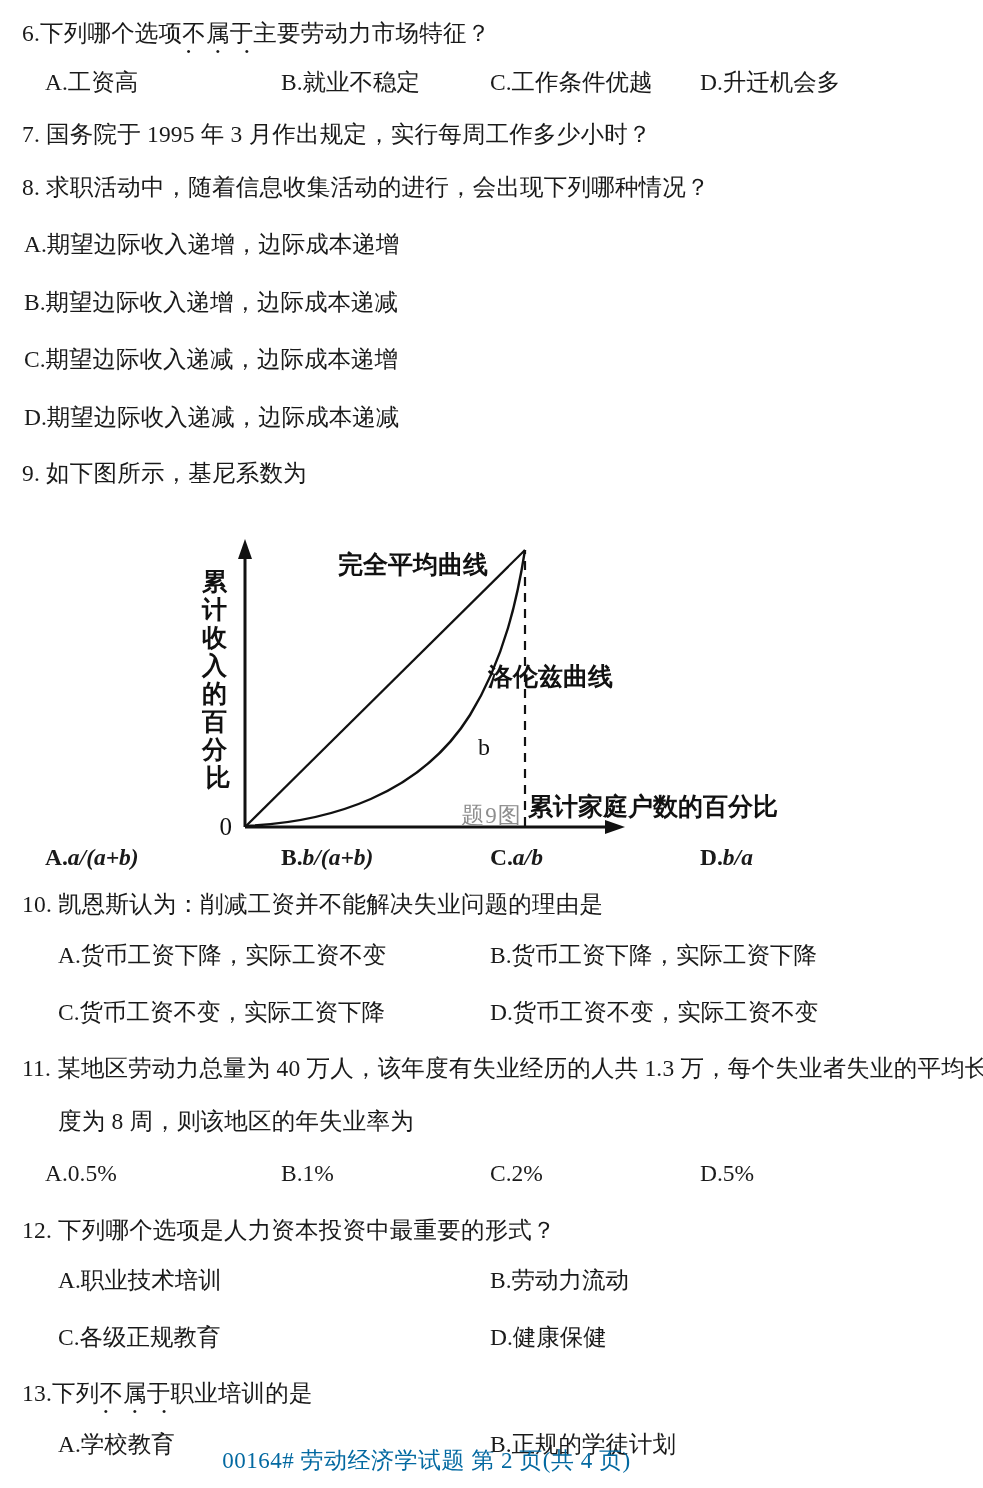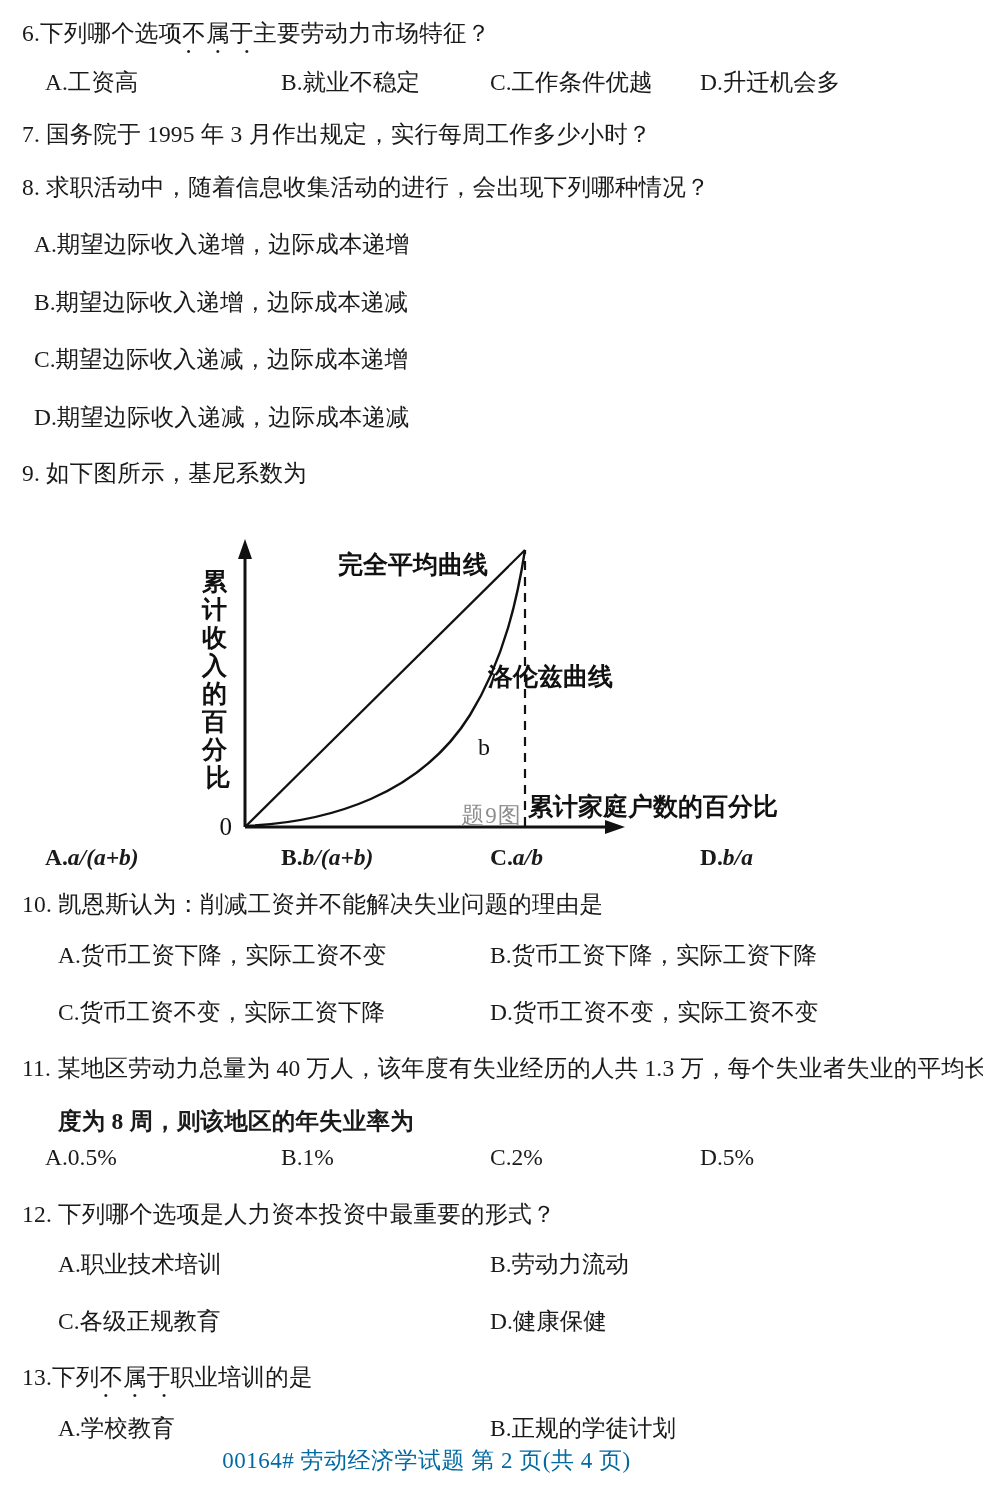--- a/index.html
+++ b/index.html
@@ -80,21 +80,21 @@
   .c4 { left: 700px; }
 
   
   .h1 { left: 58px; }
   .h2 { left: 490px; }
 
   
   .opts-stack {
     font-size: 23.5px;
     line-height: 1.30;
-    padding-left: 34px;
+    padding-left: 24px;
   }
   .opts-stack .opt-line {
     margin-top: 27px;
     white-space: nowrap;
   }
 
   .math { font-style: italic; }
 
   
   .figure {
@@ -220,22 +220,22 @@
       <div class="opt h2"><span class="lbl">B.</span><span>货币工资下降，实际工资下降</span></div>
     </div>
     <div class="opts" style="margin-top:26px;">
       <div class="opt h1"><span class="lbl">C.</span><span>货币工资不变，实际工资下降</span></div>
       <div class="opt h2"><span class="lbl">D.</span><span>货币工资不变，实际工资不变</span></div>
     </div>
   </div>
 
   <div class="q" style="margin-top:26px;">
     <div class="q-stem">11. 某地区劳动力总量为 40 万人，该年度有失业经历的人共 1.3 万，每个失业者失业的平均长</div>
-    <div class="q-stem" style="padding-left:58px;margin-top:22px;font-weight:bold;">度为 8 周，则该地区的年失业率为</div>
-    <div class="opts" style="margin-top:6px;text-align:center;">
+    <div class="q-stem" style="padding-left:58px;margin-top:22px;">度为 8 周，则该地区的年失业率为</div>
+    <div class="opts" style="margin-top:22px;text-align:center;">
       <div class="opt c1"><span class="lbl">A.</span><span>0.5%</span></div>
       <div class="opt c2"><span class="lbl">B.</span><span>1%</span></div>
       <div class="opt c3"><span class="lbl">C.</span><span>2%</span></div>
       <div class="opt c4"><span class="lbl">D.</span><span>5%</span></div>
     </div>
   </div>
 
   <div class="q" style="margin-top:26px;">
     <div class="q-stem">12. 下列哪个选项是人力资本投资中最重要的形式？</div>
     <div class="opts" style="margin-top:20px;">

